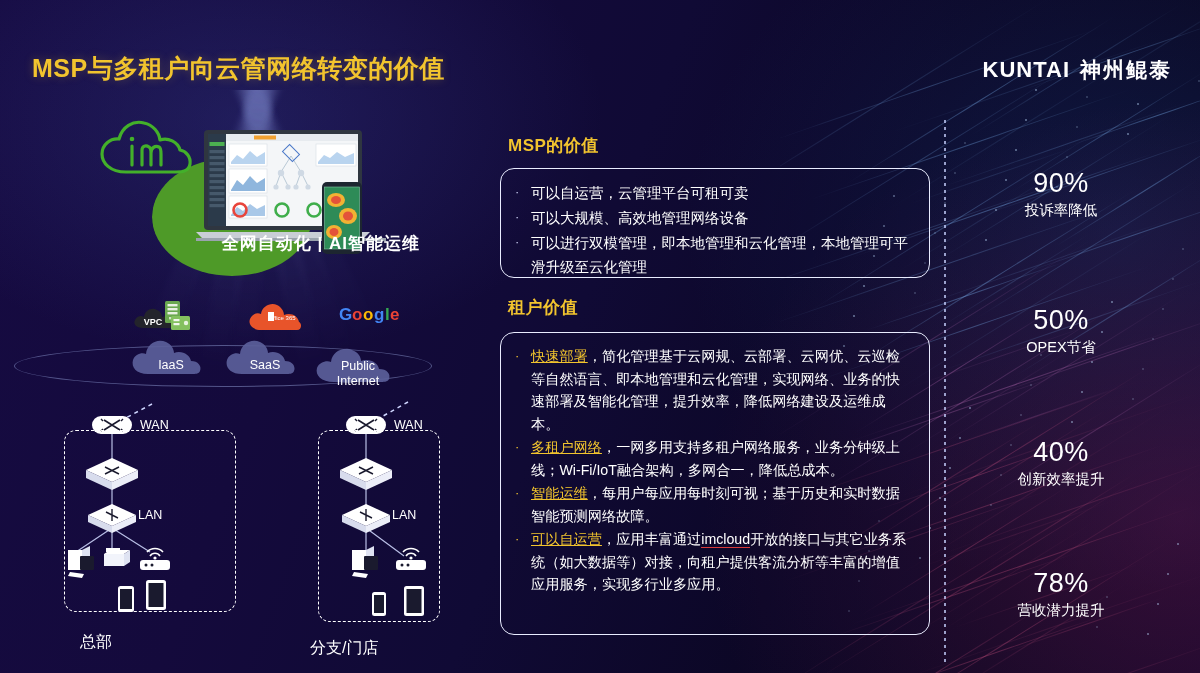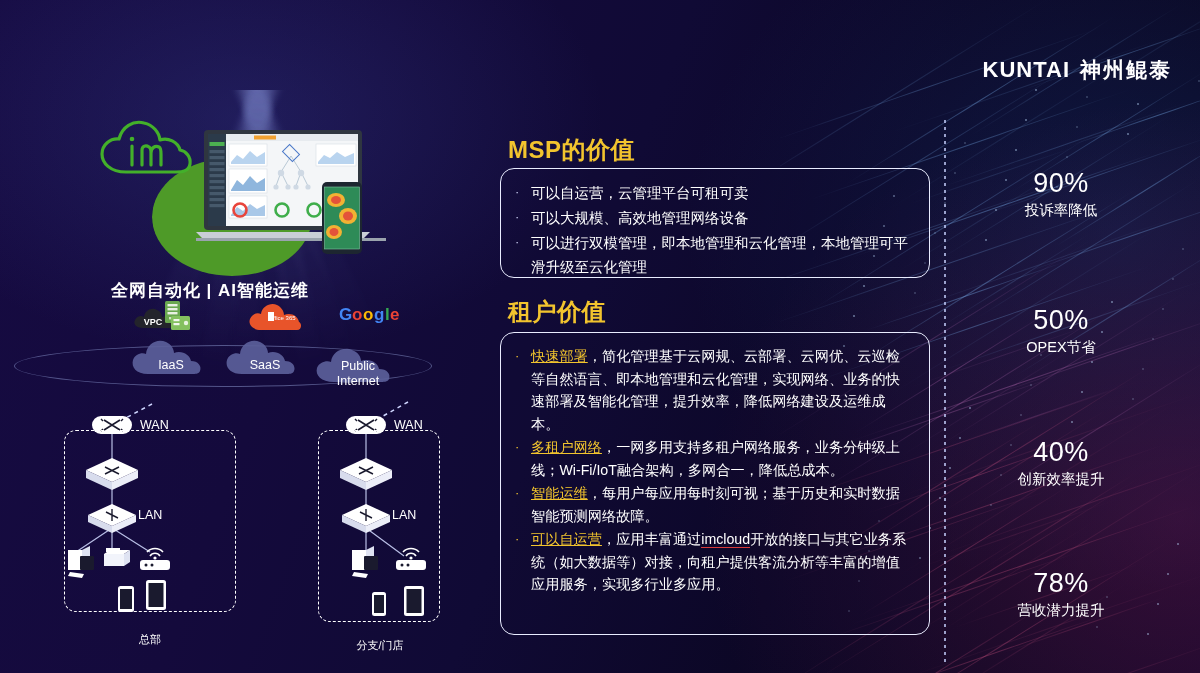--- a/index.html
+++ b/index.html
@@ -41,36 +41,36 @@
   .logo .en{ color:#fff; font-size:22px; font-weight:bold; letter-spacing:1px; }
   .logo .cn{ color:#fff; font-size:21px; font-weight:bold; letter-spacing:2px;}
 
   
   .illus{ position:absolute; left:0; top:100px; width:470px; height:573px; }
   .cloudlogo{ position:absolute; left:96px; top:16px; }
   .greenblob{ position:absolute; left:152px; top:58px; width:160px; height:118px;
       background:#4e9a28; border-radius:72px 72px 72px 72px / 62px 62px 62px 62px;
       clip-path: ellipse(50% 50% at 50% 50%);}
   .laptop{ position:absolute; left:196px; top:24px; }
-  .caption{ position:absolute; left:0; top:132px; width:420px; text-align:center;
-    color:#ffffff; font-size:17px; font-weight:bold; letter-spacing:1px;margin-top:47px;}
+  .caption{ position:absolute; left:0; top:132px; width:420px; text-align:right;
+    color:#ffffff; font-size:17px; font-weight:bold; letter-spacing:1px;}
   .ellipse-floor{ position:absolute; left:14px; top:245px; width:418px; height:42px;
     border:1px solid rgba(160,175,230,.45); border-radius:50%;}
   .cloudgroup{ position:absolute; left:0; top:190px; width:440px; height:110px;}
   .svc{ position:absolute; }
   .svc .cname{ position:absolute; width:100%; text-align:center; color:#fff; font-size:12.5px; top:32px; }
   .svc .cname.two{ top:25px; line-height:15px; }
 
   .topo{ position:absolute; }
   .dashbox{ position:absolute; border:1.6px dashed #ffffff; border-radius:12px; }
   .tlabel{ position:absolute; color:#ffffff; font-size:12.5px; }
-  .site-name{ position:absolute; color:#ffffff; font-size:11px; text-align:center; width:140px;}
+  .site-name{ position:absolute; color:#ffffff; font-size:16px; text-align:left; width:140px;}
 
   
-  .panel-head{ position:absolute; color:#f2c42e; font-size:24px; font-weight:bold; letter-spacing:.5px;}
+  .panel-head{ position:absolute; color:#f2c42e; font-size:17px; font-weight:bold; letter-spacing:.5px;}
   .panel{ position:absolute; border:1.6px solid #e9ecff; border-radius:14px;
       padding:12px 16px 12px 14px; background:rgba(16,10,52,.18);}
   .bul{ display:flex; gap:8px; margin-bottom:1px; }
   .bul .dot{ color:#c9ccf0; font-size:13px; line-height:22px; flex:0 0 8px;}
   .bul.gold .dot{ color:#f2c42e; }
   .bul .txt{ color:#ffffff; font-size:14.2px; line-height:22.5px; }
   .panel.msp .bul .txt{ font-size:14.5px; line-height:24px;}
   .kw{ color:#f2c42e;text-decoration:underline; }
   .u-red{ border-bottom:1.6px solid #d83a3a; }
 
@@ -224,20 +224,21 @@
       <div class="dotp" style="top: 596px; right: 92px; opacity: 0.3;"></div>
       <div class="dotp" style="top: 89px; right: 163px; opacity: 0.6125;"></div>
       <div class="dotp" style="top: 142px; right: 234px; opacity: 0.3;"></div>
       <div class="dotp" style="top: 195px; right: 305px; opacity: 0.6125;"></div>
       <div class="dotp" style="top: 248px; right: 16px; opacity: 0.3;"></div>
       <div class="dotp" style="top: 301px; right: 87px; opacity: 0.6125;"></div>
       <div class="dotp" style="top: 354px; right: 158px; opacity: 0.3;"></div>
       <div class="dotp" style="top: 407px; right: 229px; opacity: 0.6125;"></div>
     </div>
 
+  <div class="title">MSP与多租户向云管网络转变的价值</div>
 
   <div class="logo">
     <span class="en">KUNTAI</span>
     <span class="cn">神州鲲泰</span>
   </div>
 
   <div class="illus">
 
     <div class="greenblob"></div>
 

